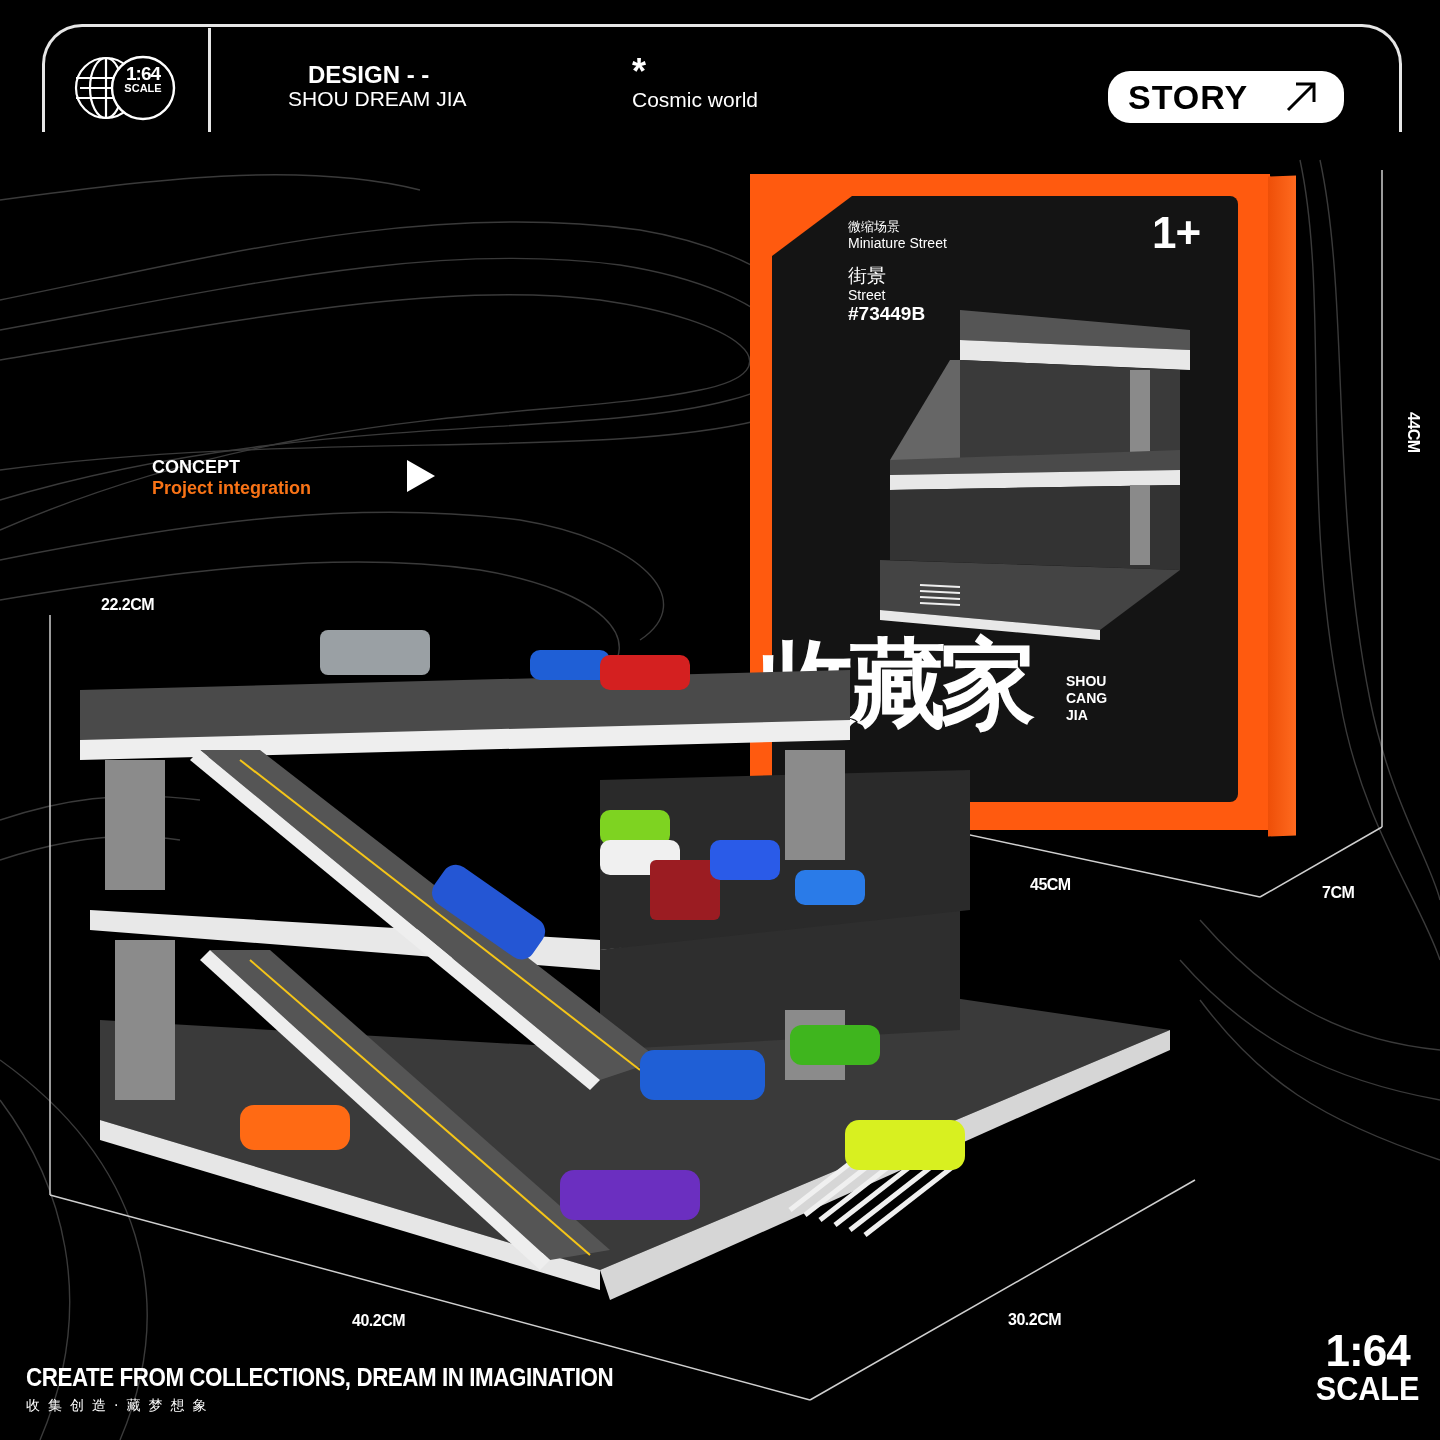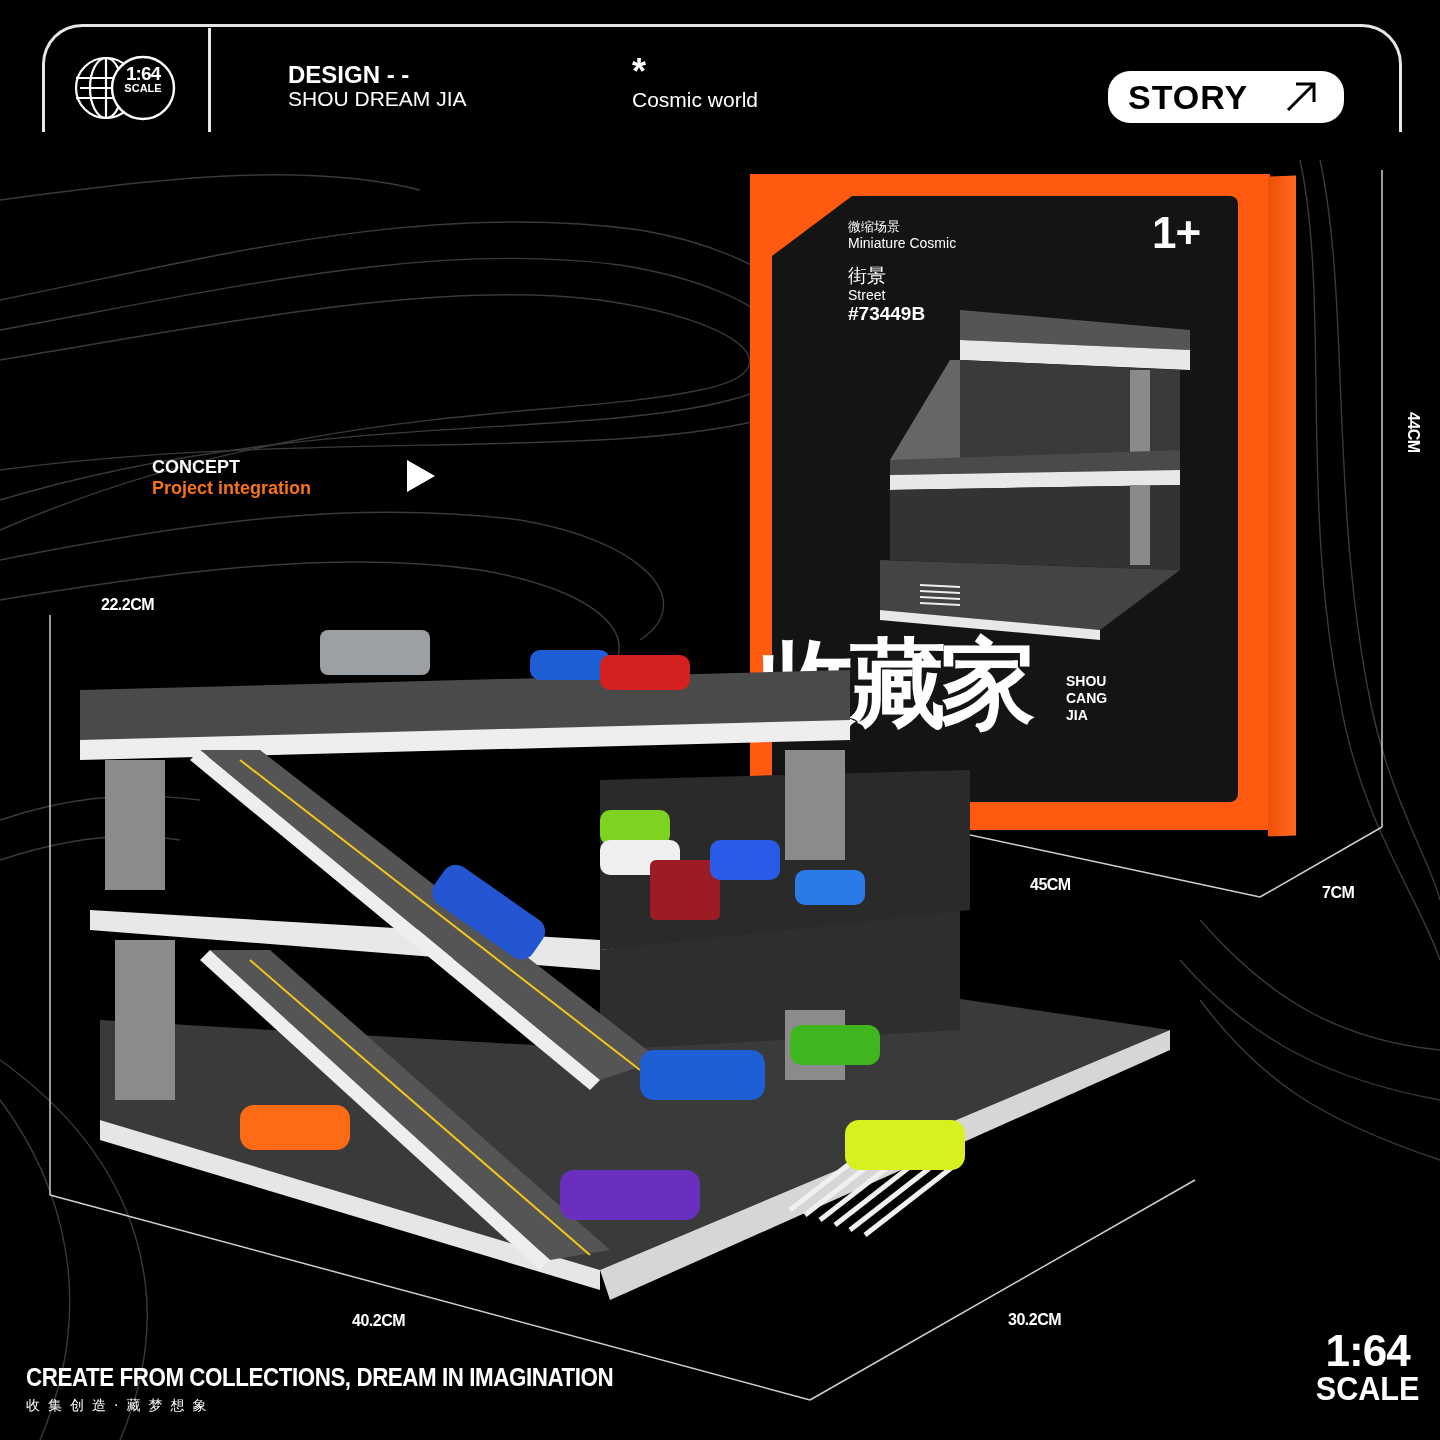--- a/index.html
+++ b/index.html
@@ -13,21 +13,21 @@
     border-top: 3px solid #e6e6e6; border-left: 3px solid #e6e6e6; border-right: 3px solid #e6e6e6;
     border-top-left-radius: 40px; border-top-right-radius: 40px; z-index: 3; }
   .frame-divider { position: absolute; left: 208px; top: 28px; width: 3px; height: 104px; background: #e6e6e6; z-index: 3; }
 
   .logo { position: absolute; left: 70px; top: 50px; width: 110px; height: 76px; z-index: 4; }
   .logo-text { position: absolute; left: 120px; top: 64px; width: 46px; text-align: center; line-height: 1; z-index: 5; }
   .logo-ratio { font-weight: 700; font-size: 19px; display: block; letter-spacing: -1px; }
   .logo-scale { font-size: 11px; font-weight: 700; display: block; }
 
   .design { position: absolute; left: 288px; top: 62px; z-index: 4; }
-  .design-title { font-size: 24px; font-weight: 700; display: block; line-height: 1.05; }
+  .design-title { font-size: 24px; font-weight: 700; display: block; line-height: 1.05; margin-left: 20px; }
   .design-sub { font-size: 21px; display: block; line-height: 1.15; }
 
   .cosmic { position: absolute; left: 632px; top: 58px; z-index: 4; }
   .cosmic-star { font-size: 36px; font-weight: 700; display: block; line-height: 0.8; height: 30px; }
   .cosmic-label { font-size: 21px; display: block; }
 
   .story-btn { position: absolute; left: 1108px; top: 71px; width: 236px; height: 52px; background: #fff;
     border-radius: 22px; display: flex; align-items: center; justify-content: space-between;
     padding: 0 26px 0 20px; color: #000; z-index: 4; cursor: pointer; }
   .story-label { font-size: 34px; font-weight: 900; letter-spacing: 1px; }
@@ -143,21 +143,21 @@
 </div>
 <svg class="play-icon" viewBox="0 0 32 36">
   <path d="M2 2 L30 18 L2 34 Z" fill="#fff"></path>
 </svg>
 
 <div class="box"></div>
 <div class="box-side"></div>
 <div class="box-panel"></div>
 <div class="box-panel-text">
   <span class="bp-cn">微缩场景</span>
-  <span class="bp-en">Miniature Cosmic</span>
+  <span class="bp-en">Miniature Street</span>
   <span class="bp-cn2">街景</span>
   <span class="bp-name">Street</span>
   <span class="bp-sku">#73449B</span>
 </div>
 <div class="box-age">1+</div>
 
 <svg class="box-mini" width="320" height="330" viewBox="0 0 320 330">
   <g>
     <polygon points="80,0 310,20 310,40 80,30" fill="#555"></polygon>
     <polygon points="80,30 310,40 310,60 80,50" fill="#e8e8e8"></polygon>

